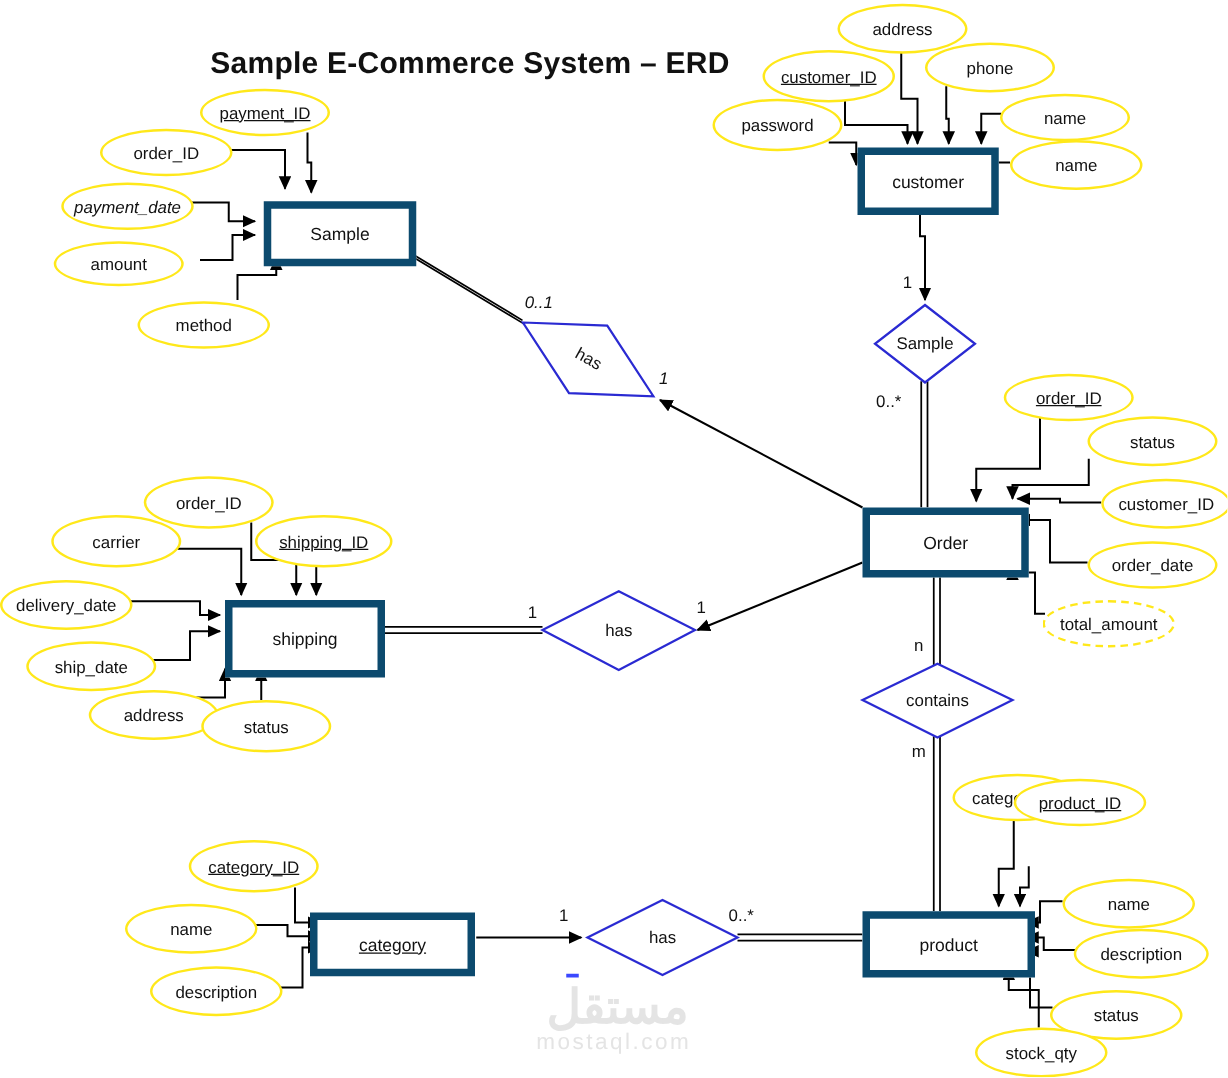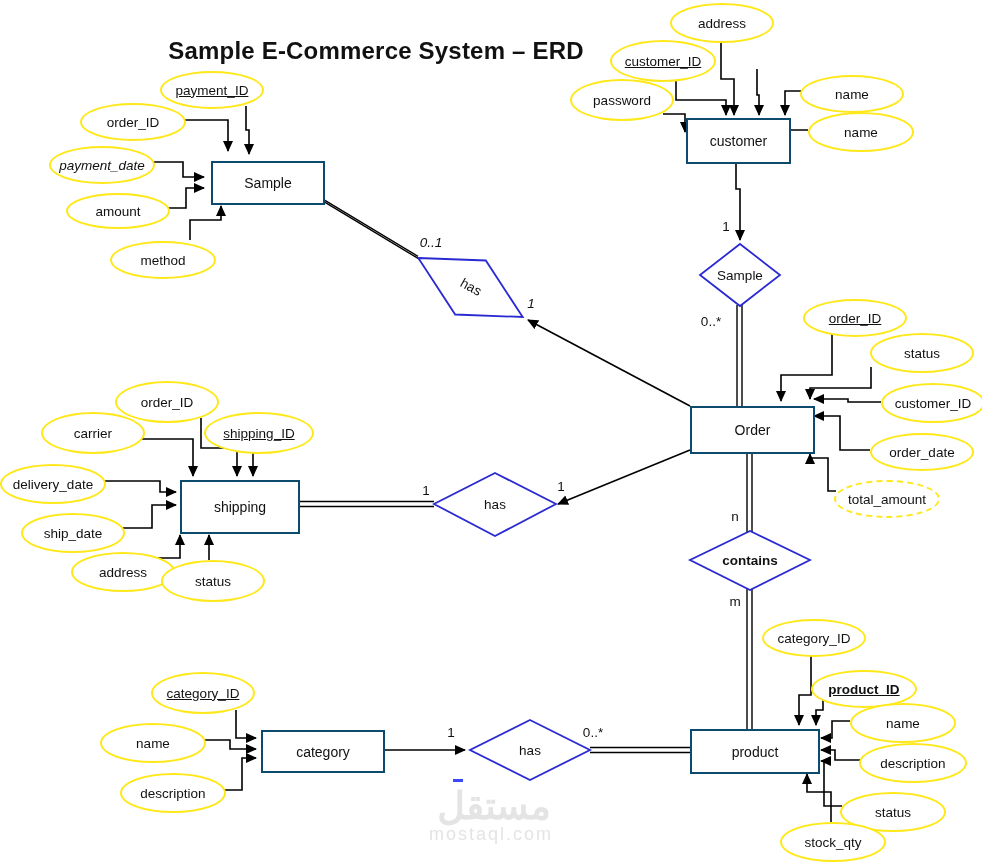--- a/index.html
+++ b/index.html
@@ -1,21 +1,21 @@
 <!DOCTYPE html>
 <html><head>
 <meta charset="utf-8">
 <style>
   html,body{margin:0;padding:0;background:#fff;}
   .stage{position:relative;width:982px;height:862px;background:#ffffff;overflow:hidden;
          font-family:"Liberation Sans",sans-serif;color:#111;}
   .stage svg{position:absolute;left:0;top:0;}
   .title{position:absolute;left:376px;top:51px;transform:translate(-50%,-50%);
          font-size:24px;font-weight:bold;white-space:nowrap;letter-spacing:.2px;}
-  .entity{position:absolute;border:2px solid #0c4a6e;background:#fff;display:flex;
+  .entity{position:absolute;border:6px solid #0c4a6e;background:#fff;display:flex;
           align-items:center;justify-content:center;font-size:14px;white-space:nowrap;}
   .attr{position:absolute;border:2px solid #ffe81a;background:#fff;border-radius:50%;
         display:flex;align-items:center;justify-content:center;font-size:13.5px;white-space:nowrap;}
   .attr.pk{text-decoration:underline;}
   .attr.derived{border-style:dashed;}
   .dlabel{position:absolute;transform:translate(-50%,-50%);font-size:13.5px;white-space:nowrap;}
   .dlabel.rot{transform:translate(-50%,-50%) rotate(29deg);}
   .card{position:absolute;transform:translate(-50%,-50%);font-size:13.5px;white-space:nowrap;}
   .card.ital{font-style:italic;}
   .wm{position:absolute;transform:translate(-50%,-50%);color:#e4e4e4;text-align:center;white-space:nowrap;}
@@ -107,31 +107,32 @@
   <div class="wm wm-logo" style="left:494px;top:806px;">مستقل</div>
   <div class="wm wm-url" style="left:491px;top:834px;">mostaql.com</div>
   <div class="wm-dash" style="left:453px;top:779px;"></div>
 
   <div class="title">Sample E-Commerce System – ERD</div>
 
   <div class="entity" style="left:211px;top:161px;width:110px;height:40px;">Sample</div>
   <div class="entity" style="left:686px;top:118px;width:101px;height:42px;">customer</div>
   <div class="entity" style="left:690px;top:406px;width:121px;height:44px;">Order</div>
   <div class="entity" style="left:180px;top:480px;width:116px;height:50px;">shipping</div>
-  <div class="entity" style="left:261px;top:730px;width:120px;height:39px;">category</div>
+  <div class="entity" style="left:248px;top:730px;width:120px;height:39px;text-decoration:underline;">category</div>
   <div class="entity" style="left:690px;top:729px;width:126px;height:41px;">product</div>
 
   <div class="attr pk" style="left:160px;top:71px;width:100px;height:34px;">payment_ID</div>
   <div class="attr" style="left:80px;top:103px;width:102px;height:34px;">order_ID</div>
   <div class="attr" style="left:49px;top:146px;width:102px;height:34px;font-style:italic;">payment_date</div>
-  <div class="attr" style="left:66px;top:193px;width:100px;height:32px;">amount</div>
+  <div class="attr" style="left:43px;top:193px;width:100px;height:32px;">amount</div>
   <div class="attr" style="left:110px;top:241px;width:102px;height:34px;">method</div>
 
   <div class="attr" style="left:670px;top:3px;width:100px;height:36px;">address</div>
   <div class="attr pk" style="left:610px;top:40px;width:102px;height:38px;">customer_ID</div>
+  <div class="attr" style="left:740px;top:34px;width:100px;height:36px;">phone</div>
   <div class="attr" style="left:570px;top:79px;width:100px;height:38px;">password</div>
   <div class="attr" style="left:800px;top:75px;width:100px;height:34px;">name</div>
   <div class="attr" style="left:808px;top:112px;width:102px;height:36px;">name</div>
 
   <div class="attr pk" style="left:803px;top:299px;width:100px;height:34px;">order_ID</div>
   <div class="attr" style="left:870px;top:333px;width:100px;height:36px;">status</div>
   <div class="attr" style="left:881px;top:383px;width:100px;height:36px;">customer_ID</div>
   <div class="attr" style="left:870px;top:433px;width:100px;height:34px;">order_date</div>
   <div class="attr derived" style="left:834px;top:480px;width:102px;height:34px;">total_amount</div>
 
@@ -141,30 +142,30 @@
   <div class="attr" style="left:0px;top:464px;width:102px;height:36px;">delivery_date</div>
   <div class="attr" style="left:21px;top:513px;width:100px;height:36px;">ship_date</div>
   <div class="attr" style="left:71px;top:552px;width:100px;height:36px;">address</div>
   <div class="attr" style="left:161px;top:560px;width:100px;height:38px;">status</div>
 
   <div class="attr pk" style="left:151px;top:672px;width:100px;height:38px;">category_ID</div>
   <div class="attr" style="left:100px;top:723px;width:102px;height:36px;">name</div>
   <div class="attr" style="left:120px;top:773px;width:102px;height:36px;">description</div>
 
   <div class="attr" style="left:762px;top:619px;width:100px;height:34px;">category_ID</div>
-  <div class="attr pk" style="left:811px;top:670px;width:102px;height:34px;font-weight:bold;">product_ID</div>
+  <div class="attr pk" style="left:811px;top:623px;width:102px;height:34px;">product_ID</div>
   <div class="attr" style="left:850px;top:703px;width:102px;height:36px;">name</div>
   <div class="attr" style="left:859px;top:743px;width:104px;height:36px;">description</div>
   <div class="attr" style="left:840px;top:792px;width:102px;height:36px;">status</div>
   <div class="attr" style="left:780px;top:822px;width:102px;height:36px;">stock_qty</div>
 
   <div class="dlabel rot" style="left:471px;top:287px;">has</div>
   <div class="dlabel" style="left:740px;top:275px;">Sample</div>
   <div class="dlabel" style="left:495px;top:504px;">has</div>
-  <div class="dlabel" style="left:750px;top:560px;font-weight:bold;">contains</div>
+  <div class="dlabel" style="left:750px;top:560px;">contains</div>
   <div class="dlabel" style="left:530px;top:750px;">has</div>
 
   <div class="card ital" style="left:431px;top:242px;">0..1</div>
   <div class="card ital" style="left:531px;top:303px;">1</div>
   <div class="card" style="left:726px;top:226px;">1</div>
   <div class="card" style="left:711px;top:321px;">0..*</div>
   <div class="card" style="left:426px;top:490px;">1</div>
   <div class="card" style="left:561px;top:486px;">1</div>
   <div class="card" style="left:735px;top:516px;">n</div>
   <div class="card" style="left:735px;top:601px;">m</div>

